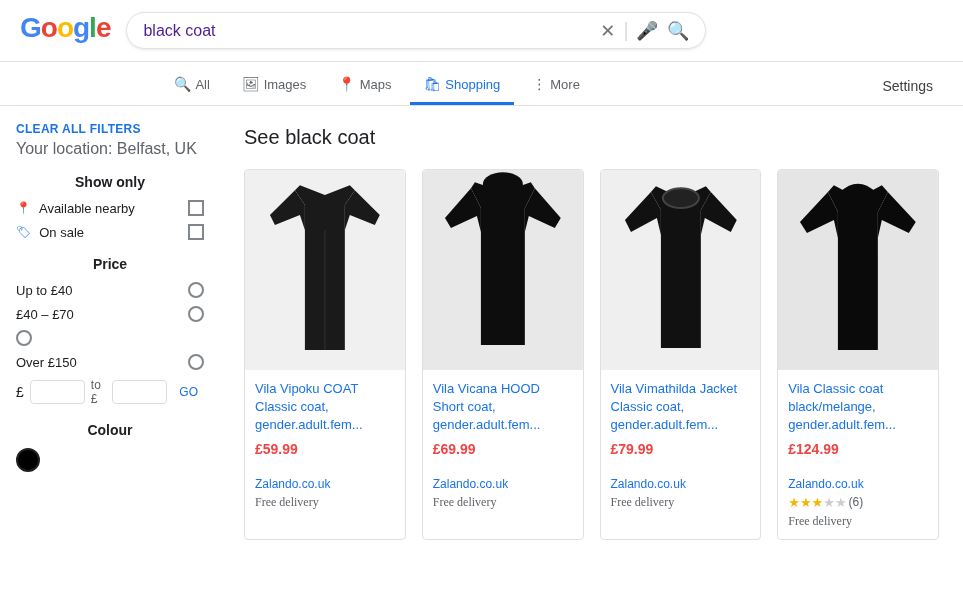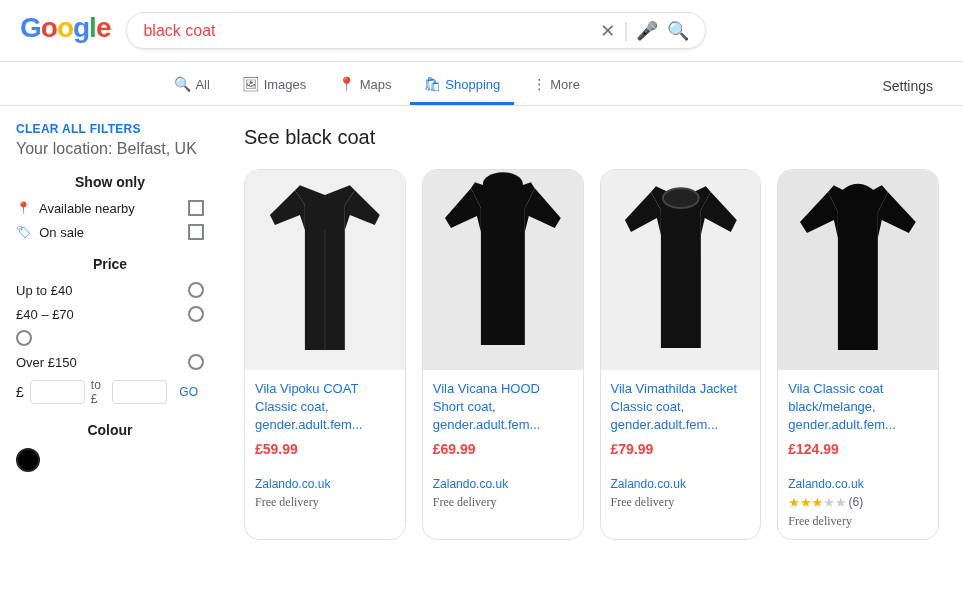--- a/index.html
+++ b/index.html
@@ -7,21 +7,21 @@
 
     
     .header { display: flex; padding: 12px 20px; gap: 16px; border-bottom: 1px solid #e0e0e0; }
     .google-logo { font-size: 28px; font-weight: 700; letter-spacing: -1px; cursor: pointer; }
     .g-blue { color: #4285F4; }
     .g-red { color: #EA4335; }
     .g-yellow { color: #FBBC05; }
     .g-green { color: #34A853; }
 
     .search-bar { display: flex; align-items: center; border: 1px solid #dfe1e5; border-radius: 24px; padding: 6px 16px; flex: 1; max-width: 580px; gap: 8px; box-shadow: 0 1px 3px rgba(0,0,0,0.1); }
-    .search-input { border: none; outline: none; font-size: 16px; flex: 1; color: #ef4444; }
+    .search-input { border: none; outline: none; font-size: 16px; flex: 1; color: #4c1d95; }
     .search-clear { color: #70757a; cursor: pointer; font-size: 18px; }
     .search-mic { color: #4285F4; font-size: 18px; cursor: pointer; }
     .search-icon-btn { color: #4285F4; font-size: 18px; cursor: pointer; }
 
     
     .nav { display: flex; align-items: center; padding: 4px 16px 0 160px; border-bottom: 1px solid #e0e0e0; gap: 4px; }
     .nav-item { display: flex; align-items: center; gap: 4px; padding: 10px 14px; font-size: 13px; color: #5f6368; cursor: pointer; border-bottom: 3px solid transparent; text-decoration: none; }
     .nav-item.active { color: #1a73e8; border-bottom-color: #1a73e8; font-weight: 500; }
     .nav-item-icon { font-size: 14px; }
     .nav-settings { margin-left: auto; padding: 10px 14px; font-size: 14px; color: #404040; cursor: pointer; }
@@ -48,21 +48,21 @@
     .price-to { font-size: 12px; color: #5f6368; }
     .price-go { font-size: 12px; color: #1a73e8; cursor: pointer; font-weight: 500; padding: 4px 6px; }
 
     .colour-dot { width: 24px; height: 24px; border-radius: 50%; background: #000; cursor: pointer; border: 2px solid #202124; margin-top: 4px; }
 
     
     .content { flex: 1; padding: 20px 24px; }
     .content-title { font-size: 20px; color: #202124; margin-bottom: 20px; font-weight: 400; }
 
     .products-grid { display: grid; grid-template-columns: repeat(4, 1fr); gap: 16px; }
-    .product-card { border: 1px solid #e0e0e0; border-radius: 15px; overflow: hidden; cursor: pointer; }
+    .product-card { border: 1px solid #e0e0e0; border-radius: 4px; overflow: hidden; cursor: pointer; }
 
     .product-image { width: 100%; height: 200px; background: #f8f9fa; display: flex; align-items: center; justify-content: center; overflow: hidden; }
     .product-image svg { width: 100%; height: 100%; }
 
     .product-info { padding: 10px; }
     .product-name { font-size: 13px; color: #1a73e8; margin-bottom: 6px; line-height: 1.4; }
     .product-price { font-size: 14px; color: #ef4444; font-weight: 700; margin-bottom: 20px; }
     .product-store { font-size: 12px; color: #1a73e8; margin-bottom: 4px; }
     .product-delivery { font-size: 12px; color: #5f6368; font-family: Liberation Serif, serif; }
 

